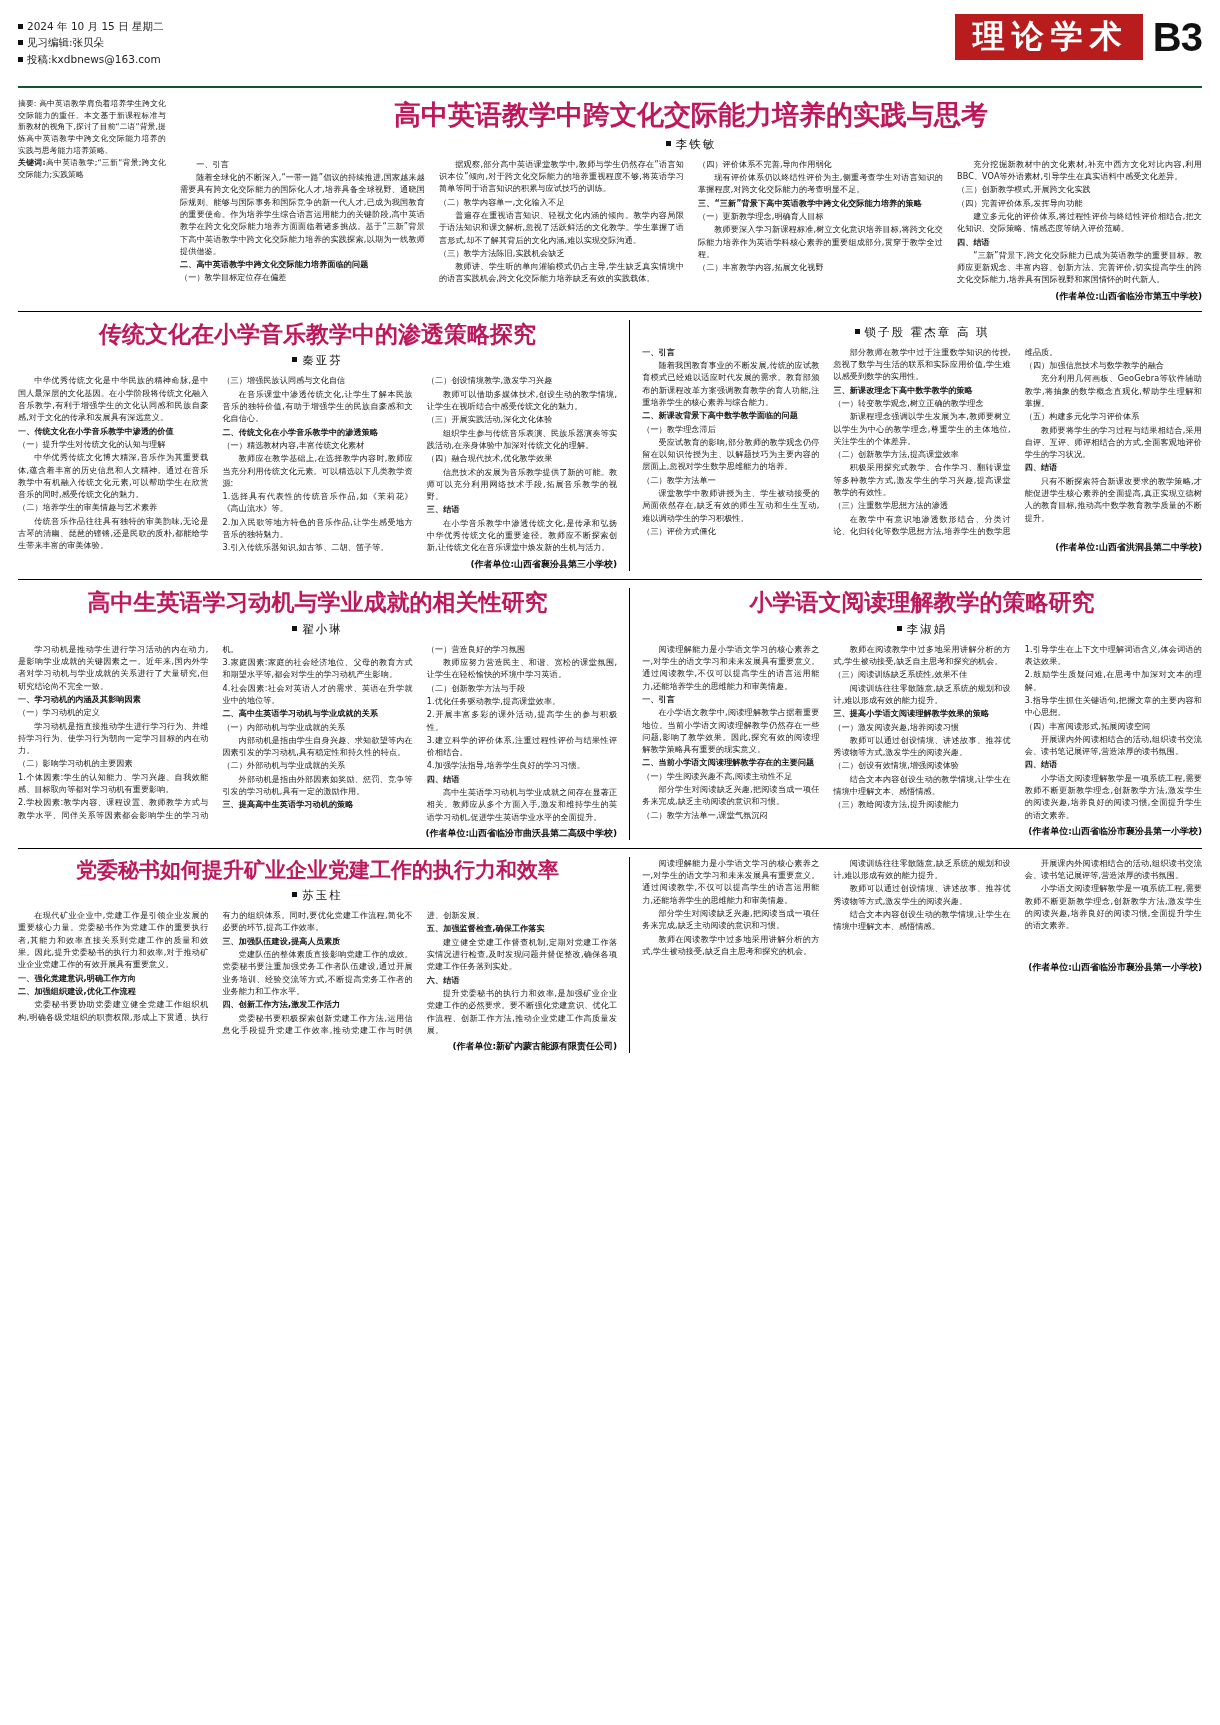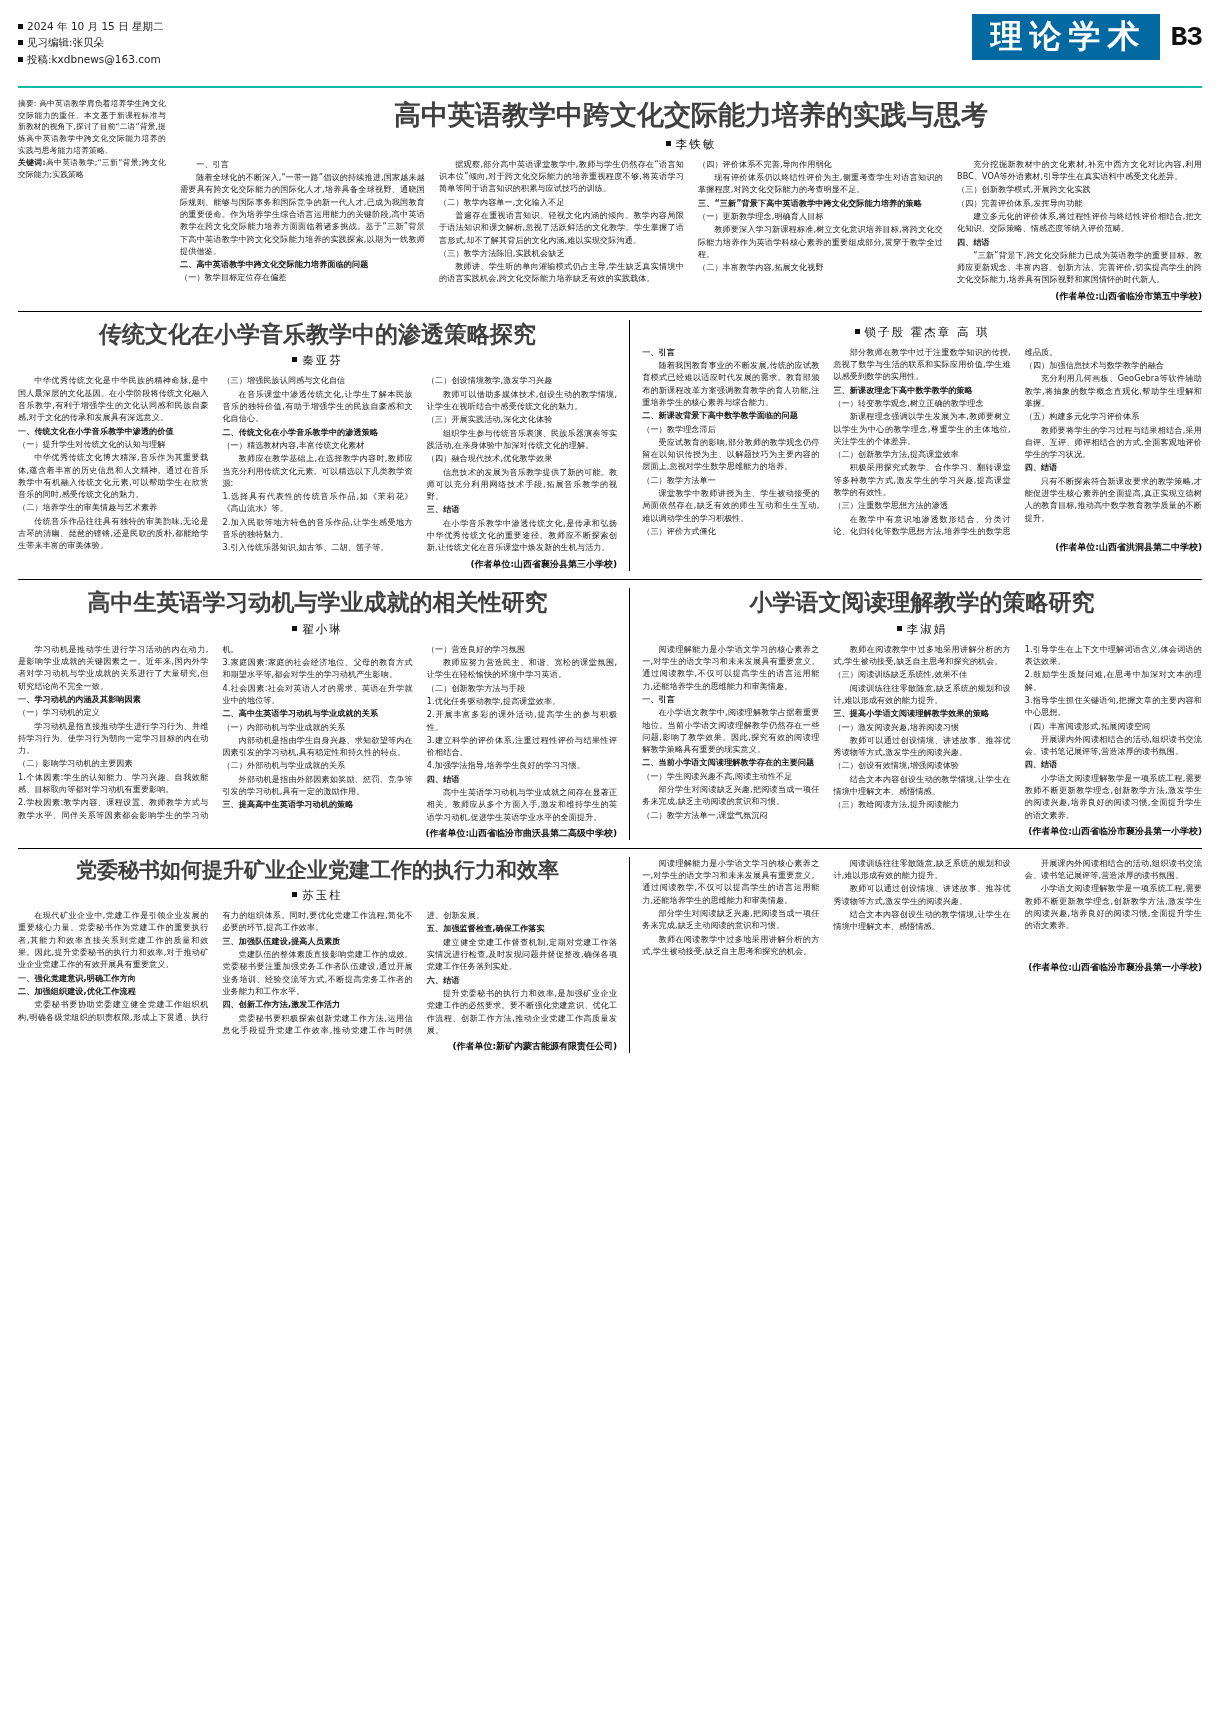--- a/index.html
+++ b/index.html
@@ -13,57 +13,57 @@
   }
   .page{
     width:1220px;height:1725px;
     box-sizing:border-box;
     padding:14px 18px 10px 18px;
     position:relative;
   }
   
   .masthead{
     display:flex;align-items:flex-start;justify-content:space-between;
-    border-bottom:2px solid #14b8a6;
+    border-bottom:2px solid #14532d;
     padding-bottom:6px;
     height:74px;
     box-sizing:border-box;
   }
   .mast-left{font-size:10.5px;line-height:1.55;color:#222;padding-top:4px;min-width:190px;}
   .mast-left div{white-space:nowrap;}
   .mast-left .sq{display:inline-block;width:5px;height:5px;background:#111;margin-right:4px;vertical-align:1px;}
   .mast-center{
     flex:1;text-align:center;padding-top:2px;
   }
   .paper-name{
     font-family:"DejaVu Serif","Liberation Serif",serif;
     font-size:34px;font-weight:bold;letter-spacing:3px;
     color:#000;
     display:inline-block;
     transform:scaleY(1.05);
   }
   .mast-right{display:flex;align-items:center;gap:10px;}
   .section-badge{
-    background:#0369a1;color:#fff;
+    background:#b91c1c;color:#fff;
     font-family:"DejaVu Serif","Liberation Serif",serif;
     font-size:32px;font-weight:bold;letter-spacing:7px;
     padding:6px 14px 8px 18px;
     line-height:1;
   }
   .page-no{
-    font-family:Liberation Mono, monospace;
-    font-size:28px;font-weight:bold;letter-spacing:-1px;
+    font-family:Liberation Sans, sans-serif;
+    font-size:40px;font-weight:bold;letter-spacing:-1px;
   }
   
   .article{margin-top:10px;}
   .art-title{
     text-align:center;
     font-family:"DejaVu Serif","Liberation Serif",serif;
     font-weight:bold;
-    color:#404040;
+    color:#be185d;
     line-height:1.25;
   }
   .t-xl{font-size:27px;}
   .t-lg{font-size:23px;}
   .t-md{font-size:21px;}
   .byline{
     text-align:center;font-size:11.5px;margin:5px 0 6px 0;letter-spacing:2px;
   }
   .byline .sq{display:inline-block;width:5px;height:5px;background:#111;margin-right:5px;vertical-align:2px;}
   .rule{border:0;border-top:1px solid #000;margin:8px 0;}

